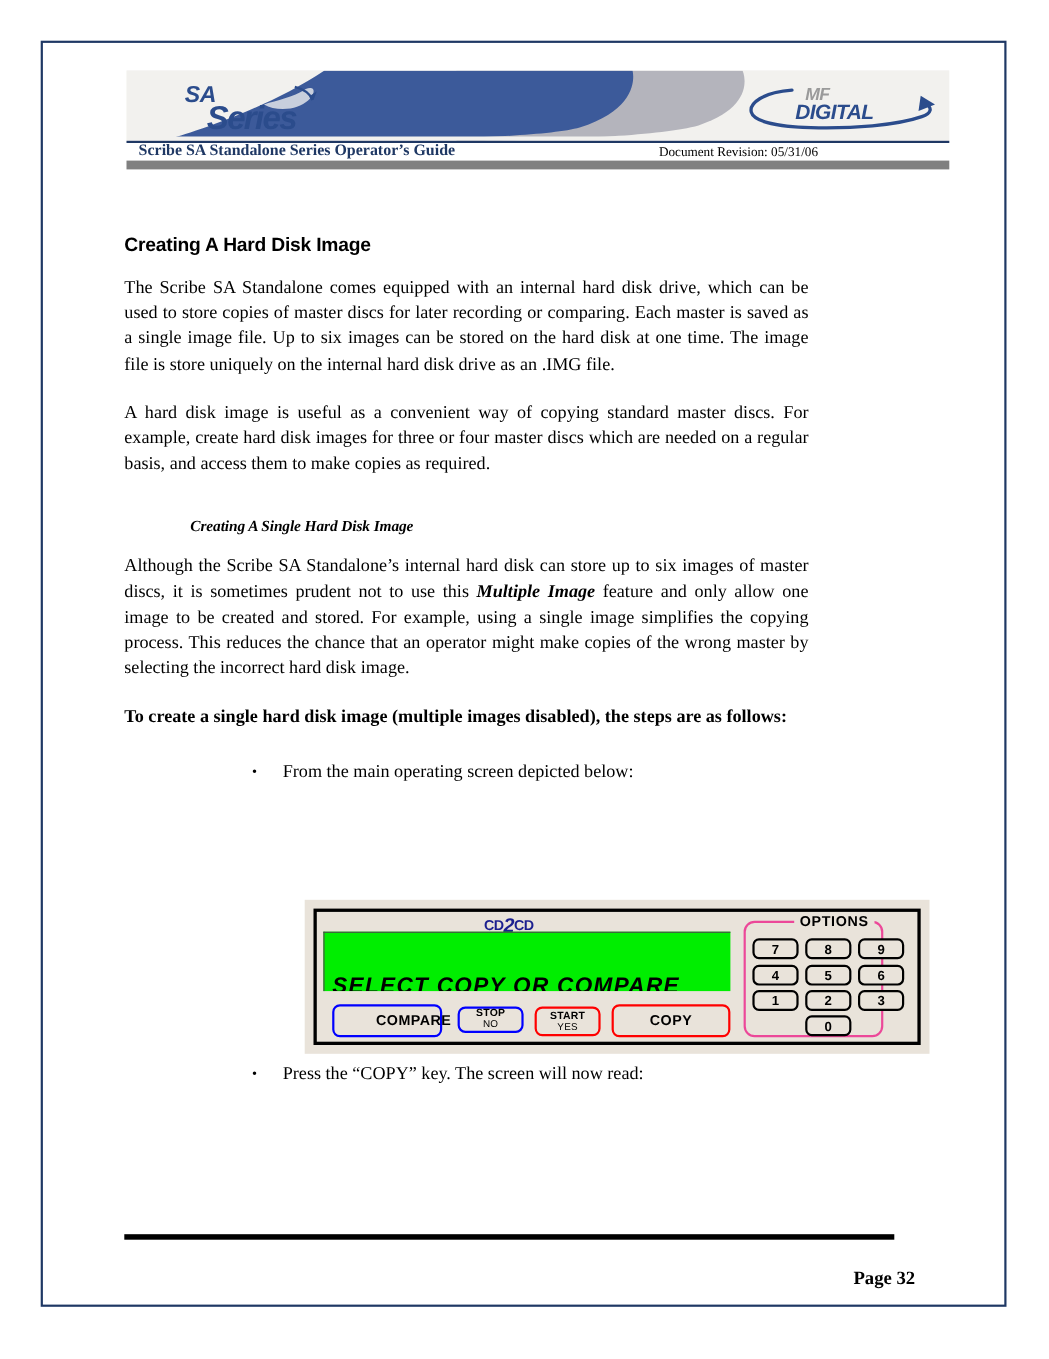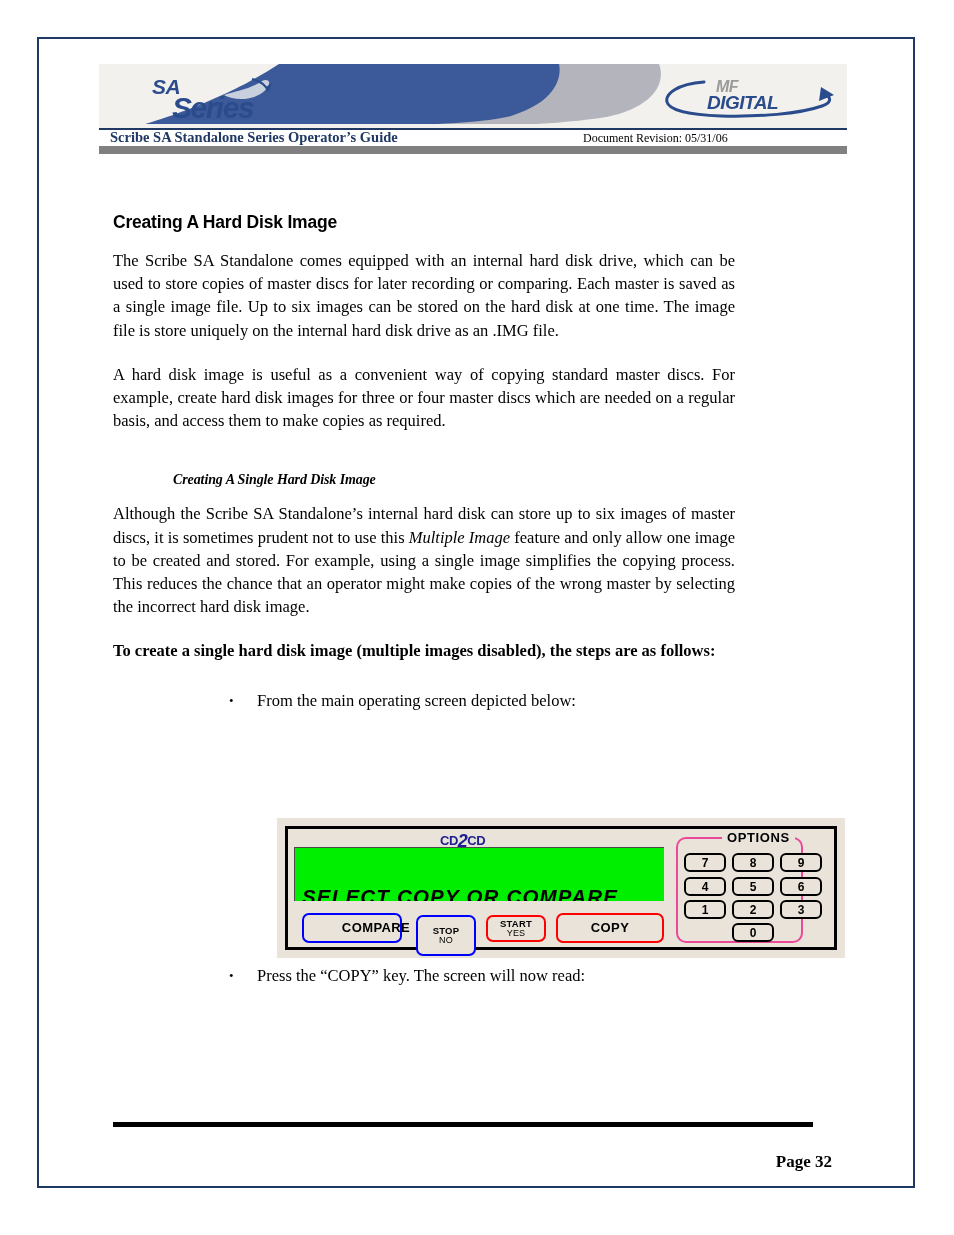--- a/index.html
+++ b/index.html
@@ -23,21 +23,21 @@
     width: 878px;
     height: 1151px;
     border: 2px solid #1f3864;
     box-sizing: border-box;
     background: #ffffff;
   }
 
   
   #header {
     position: absolute;
-    left: 99px;
+    left: 115px;
     top: 64px;
     width: 748px;
     height: 100px;
   }
   #banner-bg {
     position: absolute;
     left: 0; top: 0;
     width: 748px;
     height: 64px;
     background: #f2f1ee;
@@ -182,21 +182,21 @@
     letter-spacing: -0.1px;
   }
   p.body-para {
     margin: 0;
     font-family: "Liberation Serif", serif;
     font-size: 16.5px;
     line-height: 23.2px;
     text-align: justify;
     color: #000000;
   }
-  p.body-para b { font-weight: normal; font-style: italic; }
+  p.body-para b { font-weight: bold; font-style: italic; }
 
   .indent { margin-left: 108px; width: 622px; }
 
   .bullet-row {
     display: flex;
     margin-left: 116px;
     width: 614px;
     font-family: "Liberation Serif", serif;
     font-size: 16.5px;
     line-height: 23.2px;
@@ -283,21 +283,21 @@
     justify-content: center;
     font-family: "Liberation Sans", sans-serif;
     color: #000000;
     line-height: 1.05;
   }
   .pbtn .line1 { font-weight: bold; font-size: 9.5px; letter-spacing: 0.2px;}
   .pbtn .line2 { font-size: 9px; letter-spacing: 0.2px;}
   .pbtn .single { font-weight: bold; font-size: 13px; letter-spacing: 0.4px;}
 
   #btn-compare { left: 14px;  top: 84px; width: 100px; height: 30px; border: 2.5px solid #0000ff; padding-left: 48px; }
-  #btn-stop    { left: 128px; top: 86px; width: 60px;  height: 41px; border: 2.5px solid #0000ff; }
+  #btn-stop    { left: 128px; top: 86px; width: 60px;  height: 24px; border: 2.5px solid #0000ff; }
   #btn-start   { left: 198px; top: 86px; width: 60px;  height: 27px; border: 2.5px solid #ff0000; }
   #btn-copy    { left: 268px; top: 84px; width: 108px; height: 30px; border: 2.5px solid #ff0000; }
 
   #options-box {
     position: absolute;
     left: 388px;
     top: 8px;
     width: 127px;
     height: 106px;
     border: 2px solid #ec4899;

